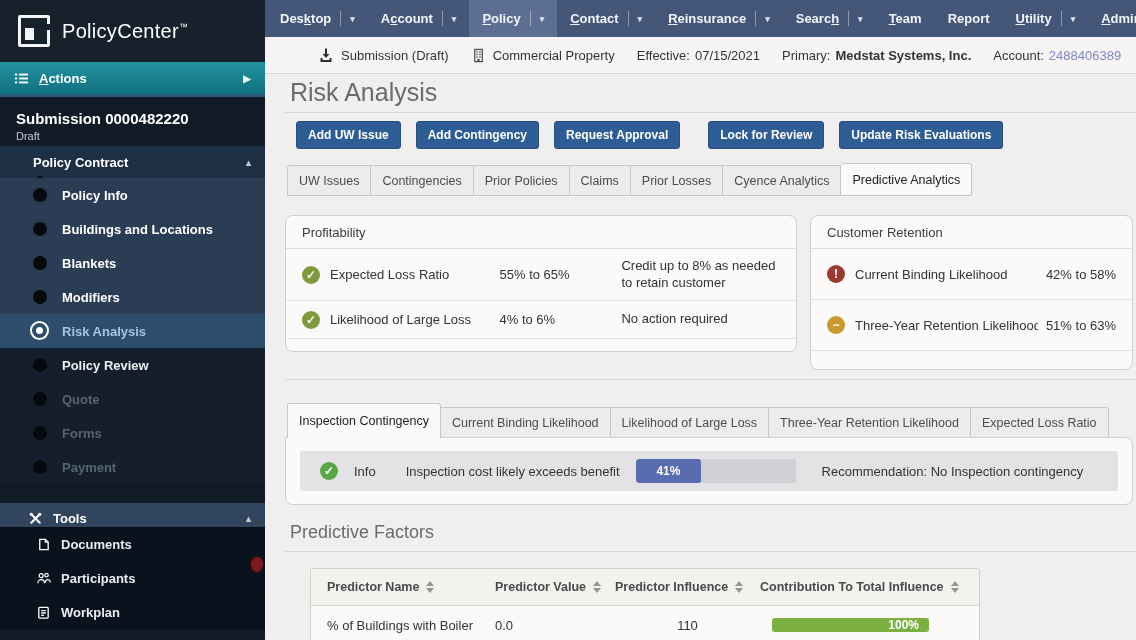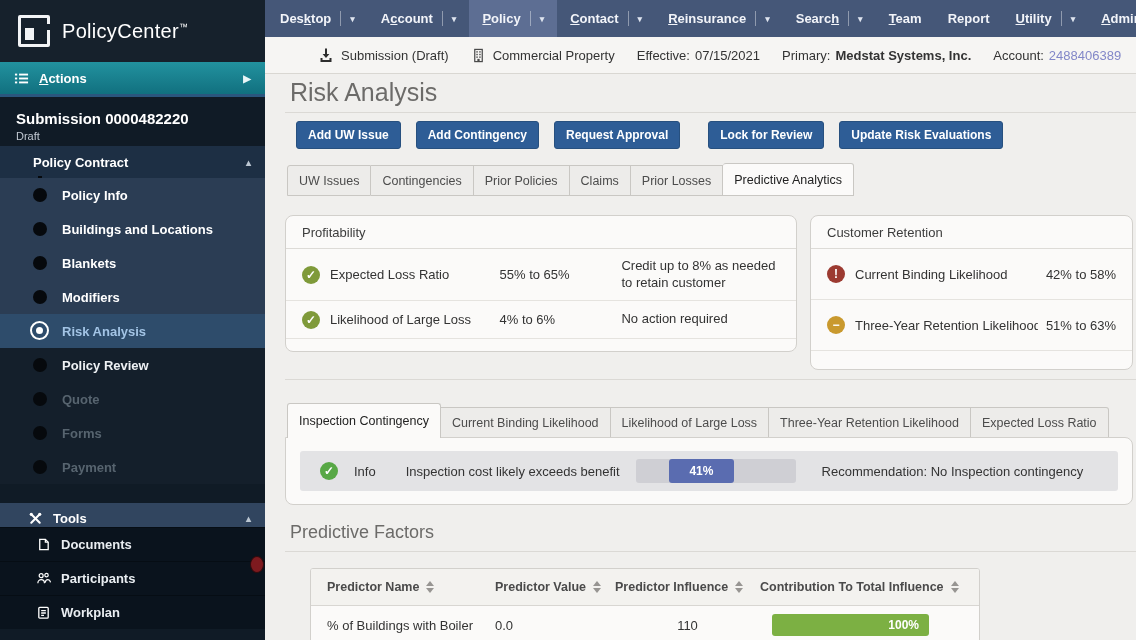--- a/index.html
+++ b/index.html
@@ -89,37 +89,37 @@
   .panel.retention{left:810px;top:215px;width:323px;height:155px;}
   .retention .prow{height:50px;}
   .rlabel{margin-left:10px;width:205px;font-size:13px;color:#333;white-space:nowrap;overflow:hidden;}
   .rvalue{font-size:13px;color:#333;margin-left:8px;white-space:nowrap;}
 
   .panel.info{left:285px;top:437px;width:848px;height:68px;border-top-left-radius:0;z-index:1;}
   .info-band{margin:13px 14px;height:40px;background:#e3e3e5;border-radius:3px;display:flex;align-items:center;padding:0 20px;font-size:13px;color:#333;box-sizing:border-box;}
   .info-word{margin-left:16px;}
   .info-msg{margin-left:30px;}
   .progress{margin-left:16px;width:160px;height:24px;background:#cfcfd4;border-radius:3px;overflow:hidden;flex:0 0 160px;}
-  .progress-fill{height:100%;background:#5a6cb0;border-radius:3px;color:#fff;font-weight:bold;font-size:12px;display:flex;align-items:center;justify-content:center;margin-left:33px;}
+  .progress-fill{height:100%;background:#5a6cb0;border-radius:3px;color:#fff;font-weight:bold;font-size:12px;display:flex;align-items:center;justify-content:center;}
   .info-reco{margin-left:26px;white-space:nowrap;}
 
   .section-title{position:absolute;left:290px;top:522px;font-size:18px;color:#6c6b69;}
   .panel.pftable{left:310px;top:568px;width:670px;height:80px;border-radius:3px 3px 0 0;}
   .thead{height:36px;background:#f3f2ef;border-bottom:1px solid #d8d6d2;display:flex;align-items:center;padding:0 16px;font-size:12.5px;font-weight:bold;color:#4a4a4a;}
   .trow{height:38px;display:flex;align-items:center;padding:0 16px;font-size:13px;color:#333;}
   .c1{flex:0 0 168px;display:flex;align-items:center;}
   .c2{flex:0 0 120px;display:flex;align-items:center;}
   .c3{flex:0 0 145px;display:flex;align-items:center;}
   .c3.val{justify-content:center;}
   .c4{flex:1;display:flex;align-items:center;}
   .sort{display:inline-flex;flex-direction:column;margin-left:7px;gap:2px;}
   .tri-up{width:0;height:0;border-left:4px solid transparent;border-right:4px solid transparent;border-bottom:5px solid #979592;}
   .tri-down{width:0;height:0;border-left:4px solid transparent;border-right:4px solid transparent;border-top:5px solid #979592;}
   .bar-track{margin-left:12px;width:157px;flex:0 0 157px;}
-  .contrib-bar{height:22px;background:#7cb043;border-radius:3px;color:#fff;font-weight:bold;font-size:12px;display:flex;align-items:center;justify-content:flex-end;padding-right:10px;box-sizing:border-box;padding-left:13px;}
+  .contrib-bar{height:14px;background:#7cb043;border-radius:3px;color:#fff;font-weight:bold;font-size:12px;display:flex;align-items:center;justify-content:flex-end;padding-right:10px;box-sizing:border-box;padding-left:13px;}
 
   svg{display:block;}
 </style>
 </head>
 <body>
 
 <div id="app">
 
   <div class="sidebar">
     <div class="logo-bar">
@@ -334,20 +334,21 @@
     <div class="btn gap-big">Lock for Review</div>
     <div class="btn">Update Risk Evaluations</div>
   </div>
 
   <div class="tabs tabs1">
     <div class="tab">UW Issues</div>
     <div class="tab">Contingencies</div>
     <div class="tab">Prior Policies</div>
     <div class="tab">Claims</div>
     <div class="tab">Prior Losses</div>
+    <div class="tab">Cyence Analytics</div>
     <div class="tab active">Predictive Analytics</div>
   </div>
 
   <div class="panel profit">
     <div class="panel-header">Profitability</div>
     <div class="prow prow1">
       <span class="status-ico ico-olive">✓</span>
       <span class="plabel">Expected Loss Ratio</span>
       <span class="pvalue">55% to 65%</span>
       <span class="pnote">Credit up to 8% as needed to retain customer</span>

